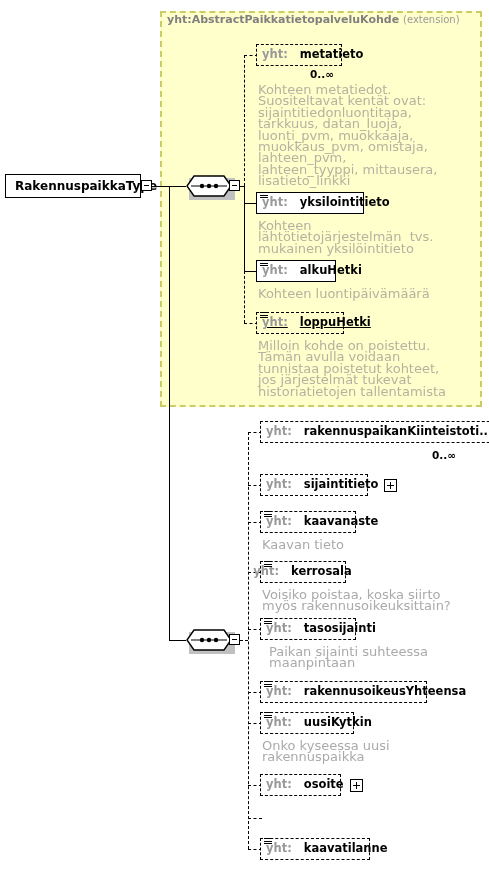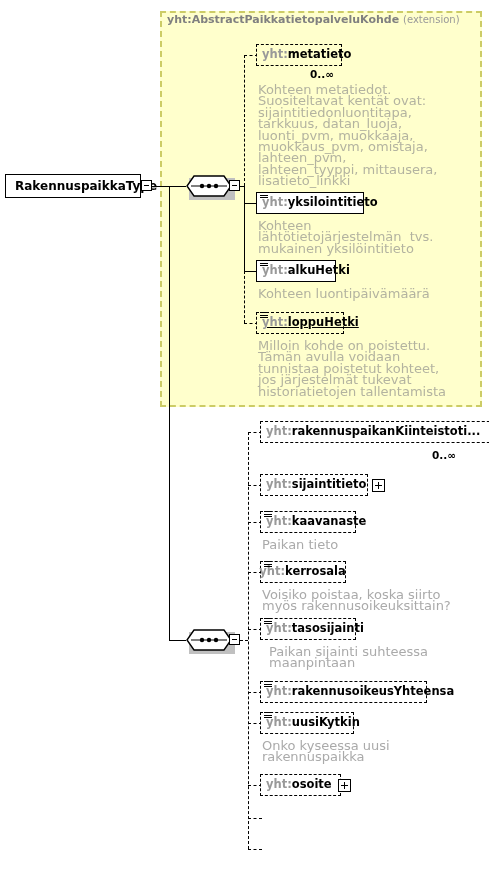--- a/index.html
+++ b/index.html
@@ -38,21 +38,21 @@
   .node.solid{border:1.5px solid #000000;}
   .node.dashed{border:1.5px dashed #000000;}
   .node.ontint{background:#ffffcc;}
   .nshadow{
     position:absolute;
     background:#c0c0c0;
     z-index:-1;
   }
   .nlabel{font-size:11.5px;line-height:11.5px;}
   .nlabel .pfx{color:#999999;font-weight:bold;}
-  .nlabel .nm{color:#000000;font-weight:bold;}
+  .nlabel .nm{color:#000000;font-weight:bold;margin-left:12px;}
 
   
   .attr-glyph{
     position:absolute;
     width:8px;height:7px;
     left:3px;top:-1px;
     pointer-events:none;
   }
   .attr-glyph i{
     display:block;background:#000;height:1px;margin-bottom:1.5px;
@@ -256,21 +256,21 @@
   <div class="ln h-dash" style="left:248px;top:522px;width:14px;"></div>
   <div class="nshadow" style="left:265px;top:516px;width:96px;height:22px;"></div>
   <div class="node dashed" style="left:260px;top:511px;width:96px;">
     <span class="attr-glyph">
         <i></i>
         <i></i>
         <i></i>
       </span>
     <span class="nlabel"><span class="pfx">yht:</span><span class="nm">kaavanaste</span></span>
   </div>
-  <div class="annot ongrey" style="left:262px;top:539px;">Paikan tieto</div>
+  <div class="annot ongrey" style="left:262px;top:539px;">Kaavan tieto</div>
 
   <div class="ln h-dash" style="left:248px;top:572px;width:14px;"></div>
   <div class="nshadow" style="left:265px;top:566px;width:86px;height:22px;"></div>
   <div class="node dashed" style="left:260px;top:561px;width:86px;justify-content:center;">
     <span class="attr-glyph">
         <i></i>
         <i></i>
         <i></i>
       </span>
     <span class="nlabel"><span class="pfx">yht:</span><span class="nm">kerrosala</span></span>
@@ -320,14 +320,22 @@
   <div class="node dashed" style="left:260px;top:774px;width:81px;">
     <span class="nlabel"><span class="pfx">yht:</span><span class="nm">osoite</span></span>
     <span class="plusbox"></span>
   </div>
 
   <div class="ln h-dash" style="left:248px;top:818px;width:14px;"></div>
   <div class="nshadow" style="left:265px;top:812px;width:143px;height:22px;"></div>
 
   <div class="ln h-dash" style="left:248px;top:849px;width:14px;"></div>
   <div class="nshadow" style="left:265px;top:843px;width:110px;height:22px;"></div>
+  <div class="node dashed" style="left:260px;top:838px;width:110px;">
+    <span class="attr-glyph">
+        <i></i>
+        <i></i>
+        <i></i>
+      </span>
+    <span class="nlabel"><span class="pfx">yht:</span><span class="nm">kaavatilanne</span></span>
+  </div>
 
 </div>
 
 </body></html>

